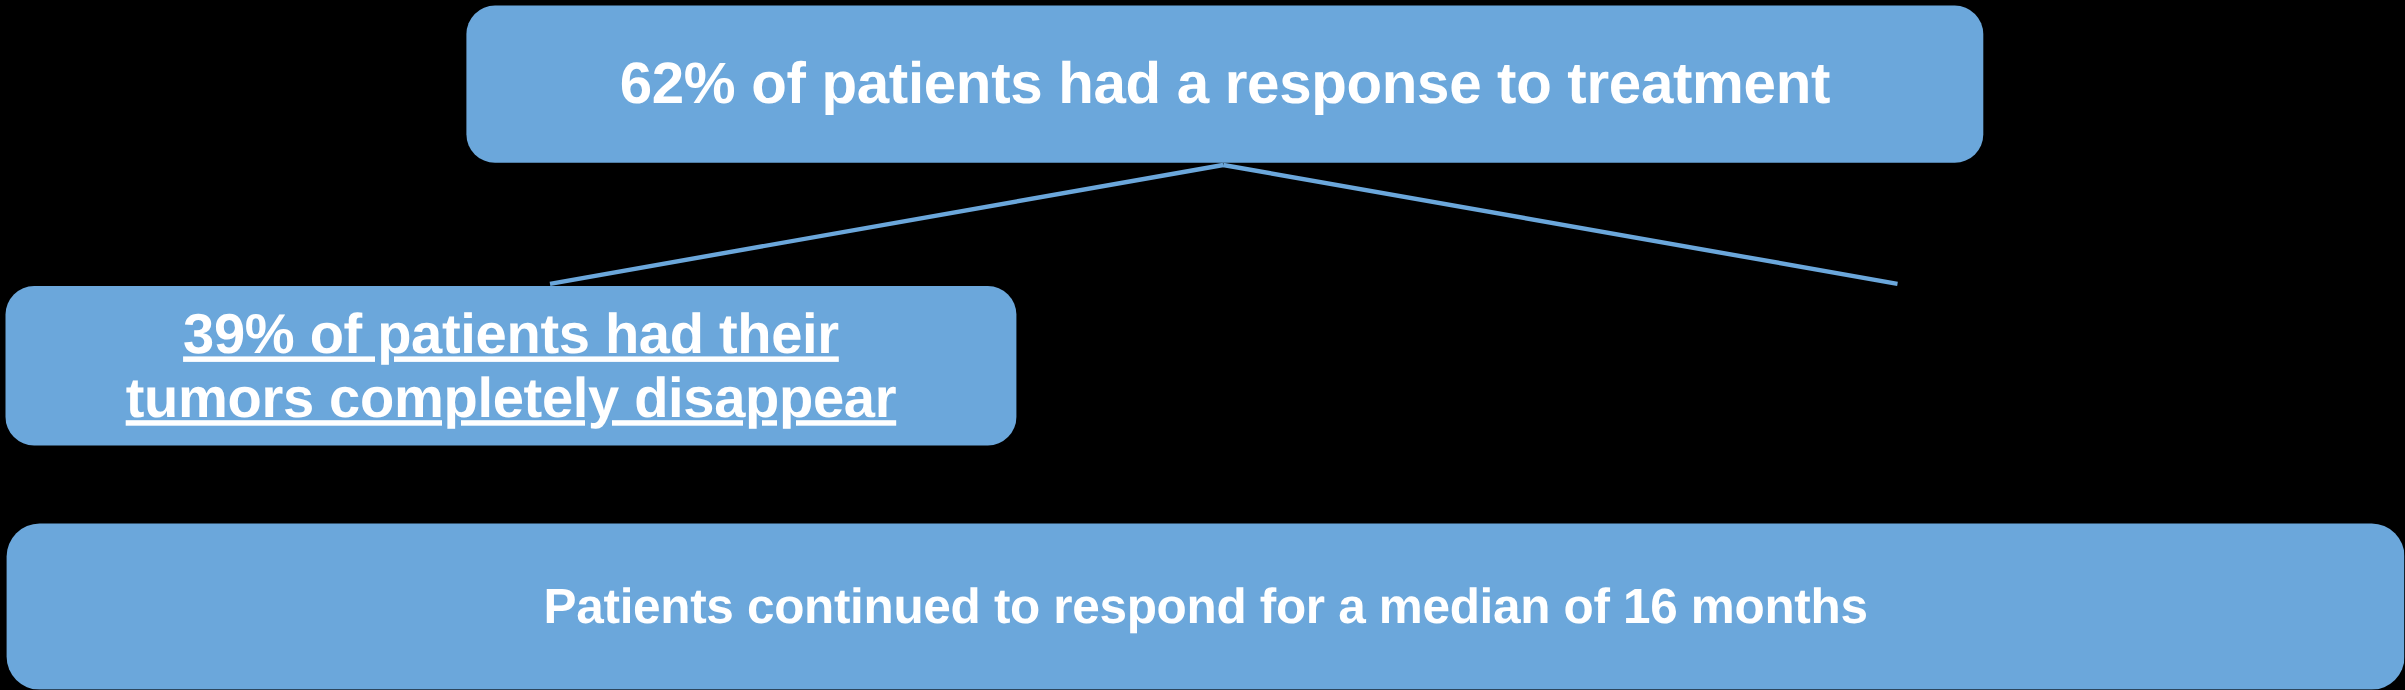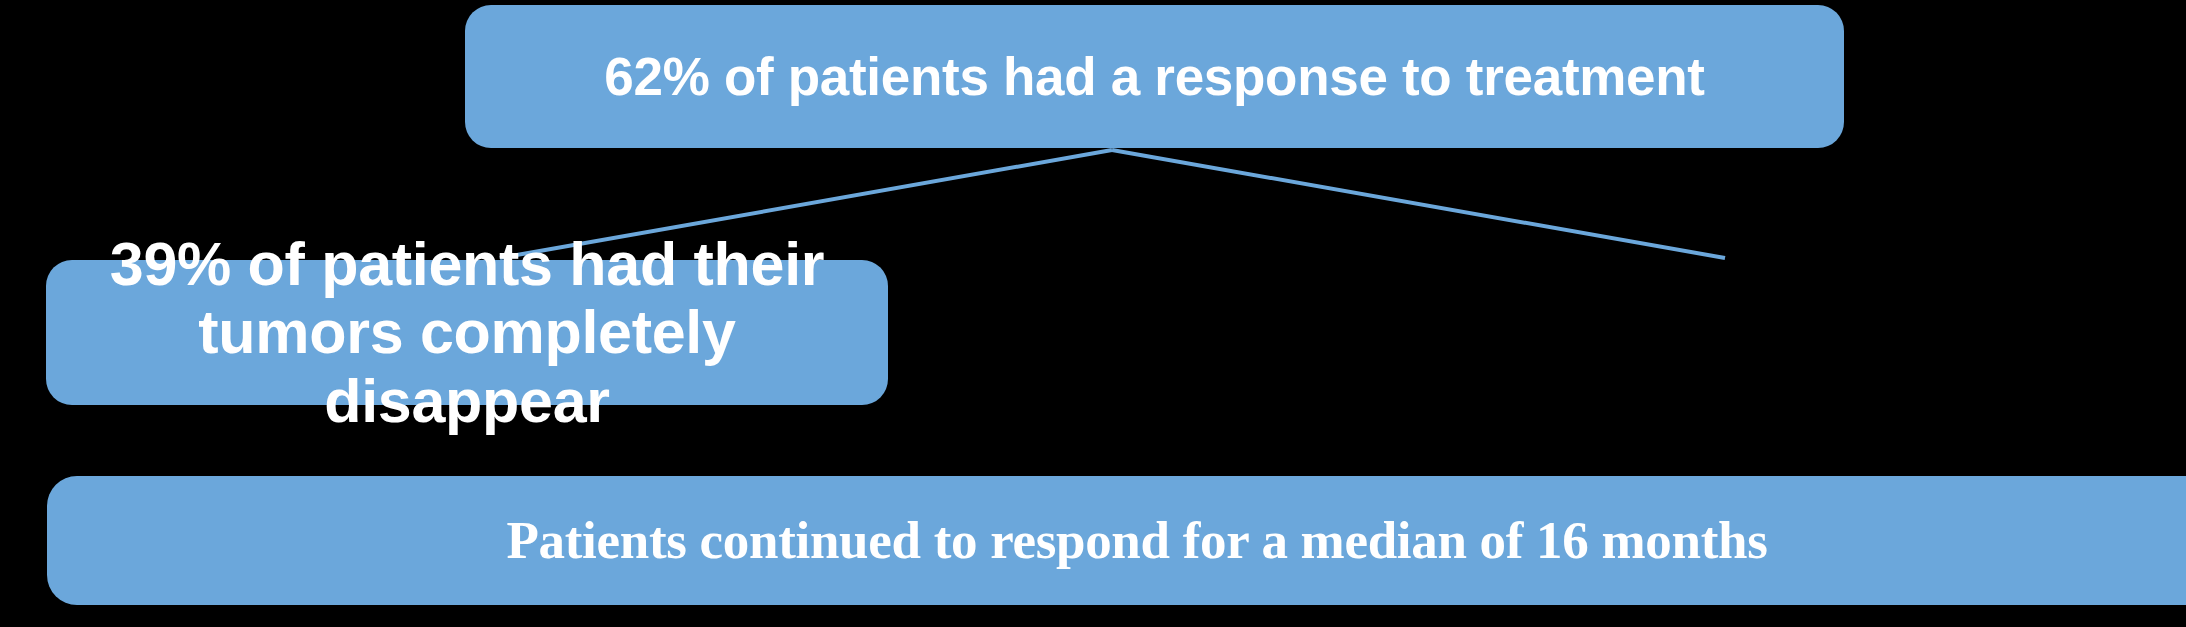--- a/index.html
+++ b/index.html
@@ -24,51 +24,50 @@
     align-items: center;
     justify-content: center;
     text-align: center;
     color: #ffffff;
     border-radius: 26px;
     line-height: 1.12;
     font-weight: 600;
     letter-spacing: -0.3px;
     padding: 0 18px;
     white-space: pre-line;
-    margin-left: 41px;
   }
   #node-root {
     left: 424px;
     top: 5px;
     width: 1379px;
     height: 143px;
     font-size: 53px;
   }
   #node-complete {
     left: 5px;
     top: 260px;
-    width: 842px;
+    width: 919px;
     height: 145px;
-    font-size: 61px;
+    font-size: 51px;
+    text-decoration: underline;
   }
   #node-shrinkage {
     left: 1270px;
     top: 260px;
     width: 916px;
     height: 145px;
     font-size: 51px;
   }
   #node-duration {
     left: 6px;
     top: 476px;
     width: 2180px;
-    height: 129px;
-    font-size: 53px;
+    height: 151px;
+    font-size: 45px;
     border-radius: 30px;
-    font-family: Liberation Serif, serif;
   }
   #connectors {
     position: absolute;
     left: 0;
     top: 0;
     width: 2186px;
     height: 627px;
     pointer-events: none;
   }
 </style>

